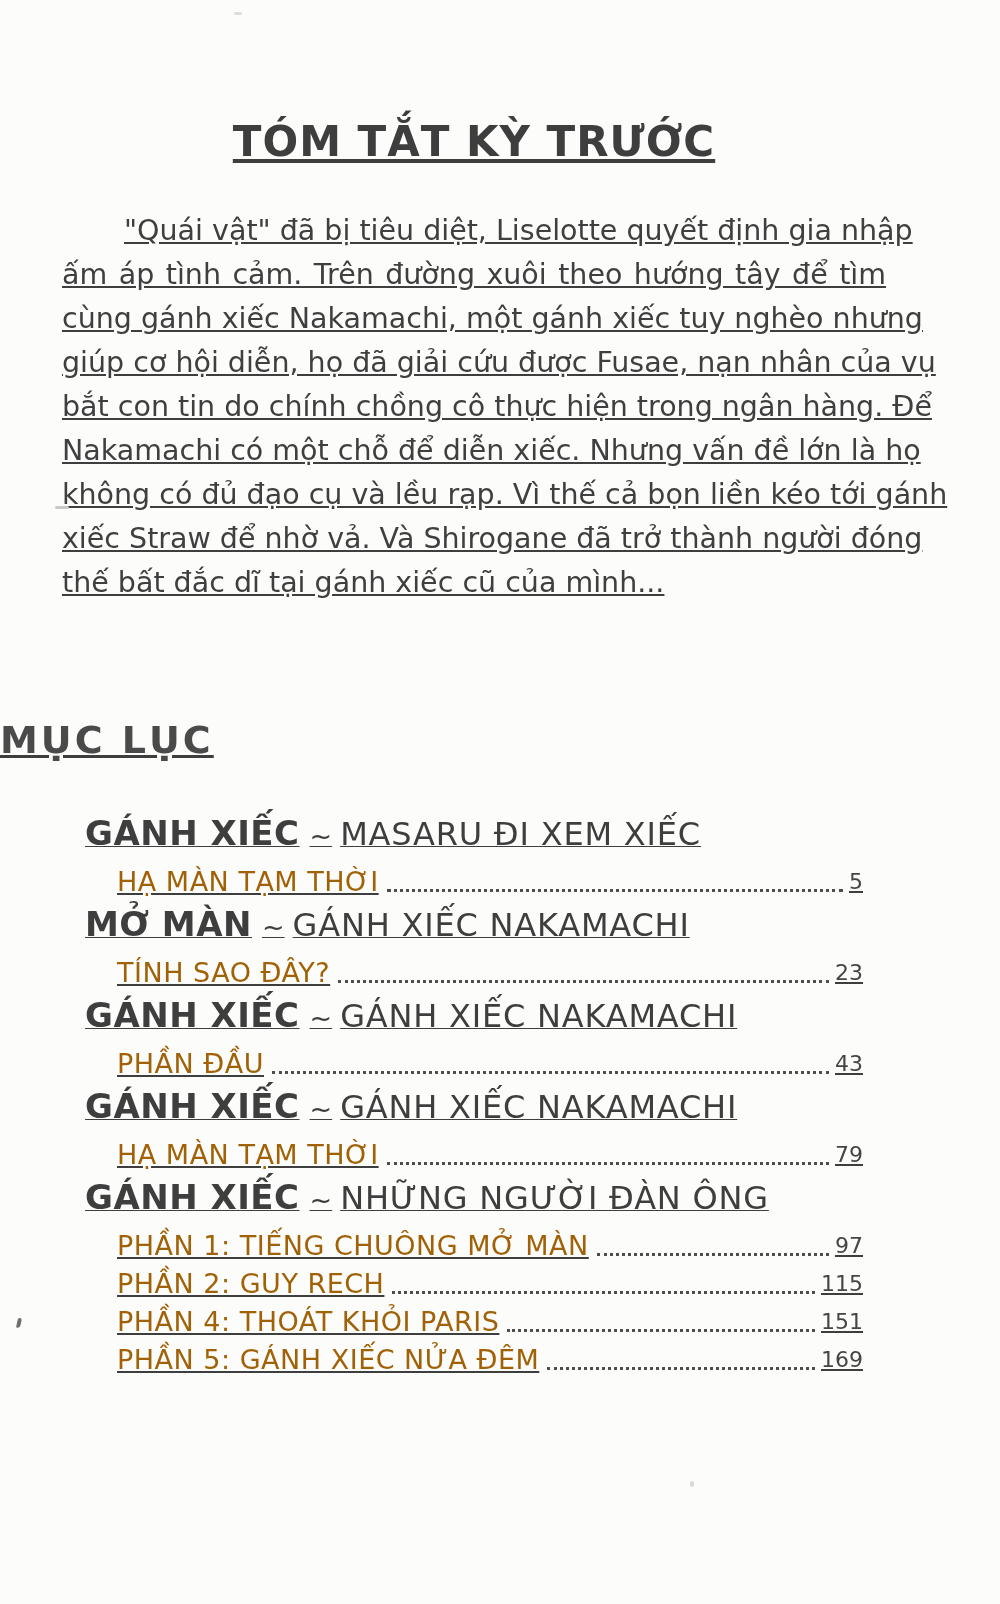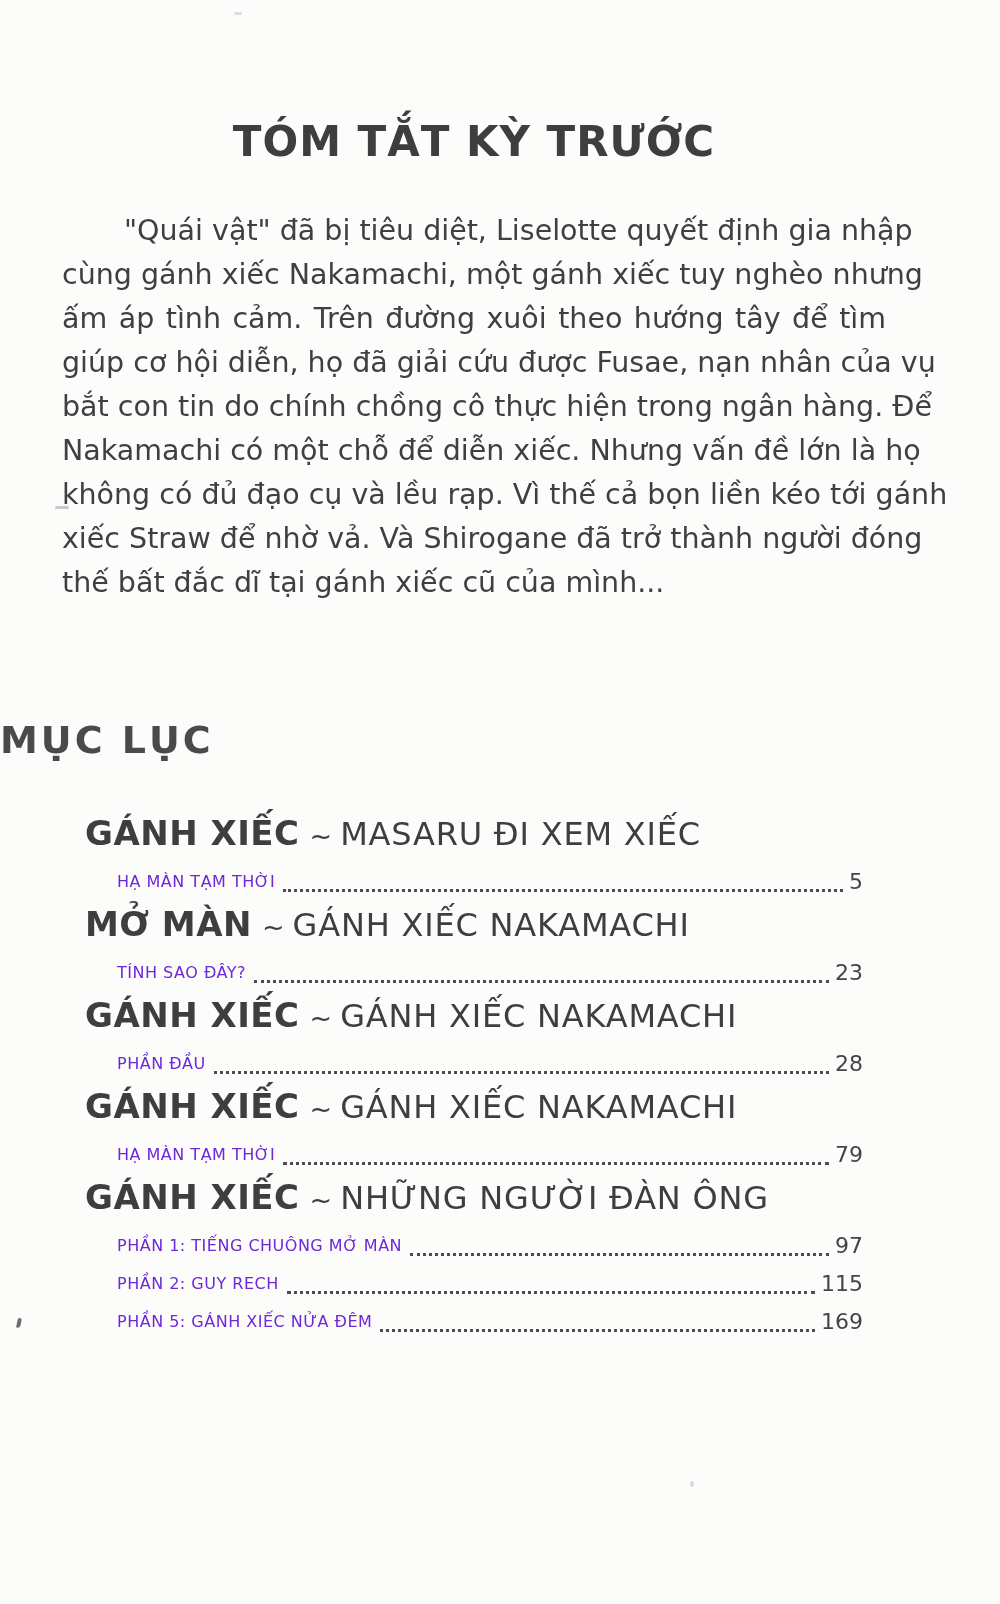--- a/index.html
+++ b/index.html
@@ -13,20 +13,21 @@
     width: 1000px; height: 1604px;
     background: var(--bg);
     font-family: "DejaVu Sans", "Liberation Sans", sans-serif;
     color: var(--ink);
     overflow: hidden;
   }
   .page {
     position: relative;
     width: 948px; height: 1604px;
     padding-top: 116px;
+    text-decoration: underline;
   }
   
   .summary-title {
     text-align: center;
     font-size: 42px;
     font-weight: 600;
     letter-spacing: 1px;
     line-height: 52px;
     color: var(--ink);
   }
@@ -78,25 +79,25 @@
     font-weight: 500;
     letter-spacing: 0.8px;
   }
   .toc-item {
     display: flex;
     align-items: flex-end;
     line-height: 38px;
     padding-left: 32px;
   }
   .item-label {
-    font-size: 16px;
+    font-size: 27px;
     font-weight: 500;
     letter-spacing: 0.5px;
     white-space: nowrap;
-    color: #6d28d9;
+    color: #a16207;
   }
   .leader {
     flex: 1 1 auto;
     border-bottom: 3px dotted var(--dots);
     margin: 0 6px 9px 8px;
     min-width: 30px;
   }
   .pagenum {
     font-size: 22px;
     font-weight: 500;
@@ -111,22 +112,22 @@
 </style>
 </head>
 <body>
 
 <div class="page">
 
   <h1 class="summary-title">TÓM TẮT KỲ TRƯỚC</h1>
 
   <div class="summary">
       <div class="sline first">"Quái vật" đã bị tiêu diệt, Liselotte quyết định gia nhập</div>
+      <div class="sline">ấm áp tình cảm. Trên đường xuôi theo hướng tây để tìm</div>
       <div class="sline">cùng gánh xiếc Nakamachi, một gánh xiếc tuy nghèo nhưng</div>
-      <div class="sline">ấm áp tình cảm. Trên đường xuôi theo hướng tây để tìm</div>
       <div class="sline">giúp cơ hội diễn, họ đã giải cứu được Fusae, nạn nhân của vụ</div>
       <div class="sline">bắt con tin do chính chồng cô thực hiện trong ngân hàng. Để</div>
       <div class="sline">Nakamachi có một chỗ để diễn xiếc. Nhưng vấn đề lớn là họ</div>
       <div class="sline">không có đủ đạo cụ và lều rạp. Vì thế cả bọn liền kéo tới gánh</div>
       <div class="sline">xiếc Straw để nhờ vả. Và Shirogane đã trở thành người đóng</div>
       <div class="sline last">thế bất đắc dĩ tại gánh xiếc cũ của mình...</div>
     </div>
 
   <h2 class="toc-title">MỤC LỤC</h2>
 
@@ -145,21 +146,21 @@
           <span class="item-label">TÍNH SAO ĐÂY?</span>
           <span class="leader"></span>
           <span class="pagenum">23</span>
         </div>
       </div>
       <div class="toc-section">
         <div class="toc-heading"><span class="h-main">GÁNH XIẾC</span><span class="h-sep">~</span><span class="h-sub">GÁNH XIẾC NAKAMACHI</span></div>
         <div class="toc-item">
           <span class="item-label">PHẦN ĐẦU</span>
           <span class="leader"></span>
-          <span class="pagenum">28</span>
+          <span class="pagenum">43</span>
         </div>
       </div>
       <div class="toc-section">
         <div class="toc-heading"><span class="h-main">GÁNH XIẾC</span><span class="h-sep">~</span><span class="h-sub">GÁNH XIẾC NAKAMACHI</span></div>
         <div class="toc-item">
           <span class="item-label">HẠ MÀN TẠM THỜI</span>
           <span class="leader"></span>
           <span class="pagenum">79</span>
         </div>
       </div>
@@ -169,20 +170,25 @@
           <span class="item-label">PHẦN 1: TIẾNG CHUÔNG MỞ MÀN</span>
           <span class="leader"></span>
           <span class="pagenum">97</span>
         </div>
         <div class="toc-item">
           <span class="item-label">PHẦN 2: GUY RECH</span>
           <span class="leader"></span>
           <span class="pagenum">115</span>
         </div>
         <div class="toc-item">
+          <span class="item-label">PHẦN 4: THOÁT KHỎI PARIS</span>
+          <span class="leader"></span>
+          <span class="pagenum">151</span>
+        </div>
+        <div class="toc-item">
           <span class="item-label">PHẦN 5: GÁNH XIẾC NỬA ĐÊM</span>
           <span class="leader"></span>
           <span class="pagenum">169</span>
         </div>
       </div>
     </div>
 
   <span class="artifact a-dash"></span>
   <span class="artifact a-comma"></span>
   <span class="artifact a-speck1"></span>

